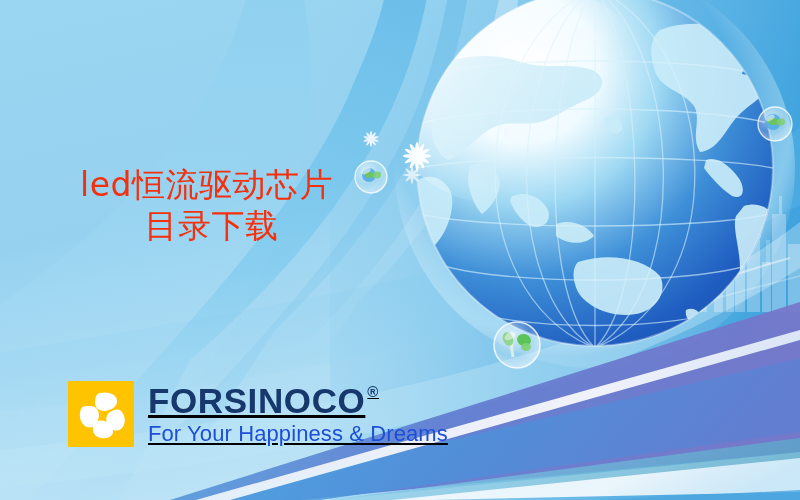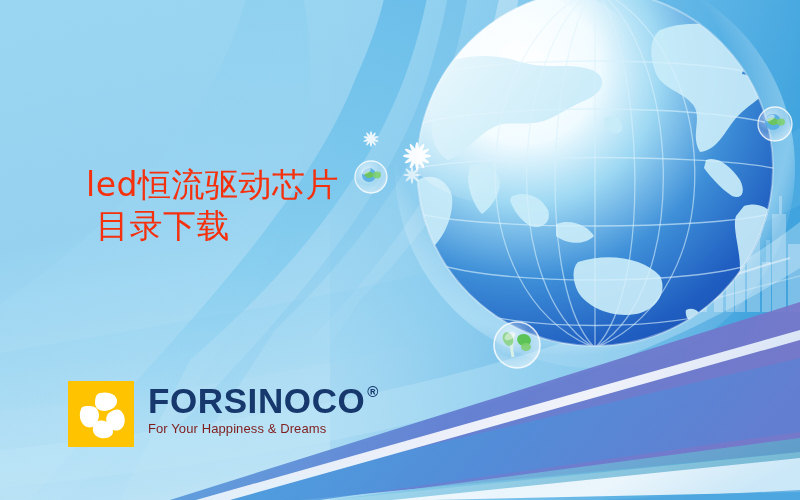--- a/index.html
+++ b/index.html
@@ -24,25 +24,26 @@
     position: absolute;
     top: 0; left: 0;
     width: 800px;
     height: 500px;
     pointer-events: none;
   }
 
   
   #headline {
     position: absolute;
-    left: 86px;
+    left: 80px;
     top: 166px;
     z-index: 40;
     line-height: 1.18;
     white-space: nowrap;
+    text-align: center;
   }
   #headline .hl-line {
     font-size: 33px;
     font-weight: 400;
     letter-spacing: 0.5px;
     color: #f5300c;
     font-family: "DejaVu Sans", "Liberation Sans", sans-serif;
   }
   #headline .hl-line.line2 {
     margin-top: 2px;
@@ -50,20 +51,21 @@
   }
 
   
   #logo-block {
     position: absolute;
     left: 68px;
     top: 381px;
     z-index: 45;
     display: flex;
     align-items: flex-start;
+    text-decoration: underline;
   }
   #logo-mark {
     width: 66px;
     height: 66px;
     background: #ffc300;
     flex: none;
     position: relative;
   }
   #logo-mark svg { display: block; }
   #logo-text {
@@ -81,22 +83,22 @@
     display: flex;
     align-items: flex-start;
   }
   #wordmark-reg {
     font-size: 15px;
     font-weight: bold;
     margin-left: 2px;
     margin-top: 1px;
   }
   #tagline {
-    font-size: 13px;
-    color: #7f1d1d;
+    font-size: 22px;
+    color: #1d4ed8;
     letter-spacing: 0.1px;
     margin-top: 3px;
     white-space: nowrap;
     font-family: "Liberation Sans", sans-serif;
   }
 </style>
 </head>
 <body>
 
 <div id="banner">

